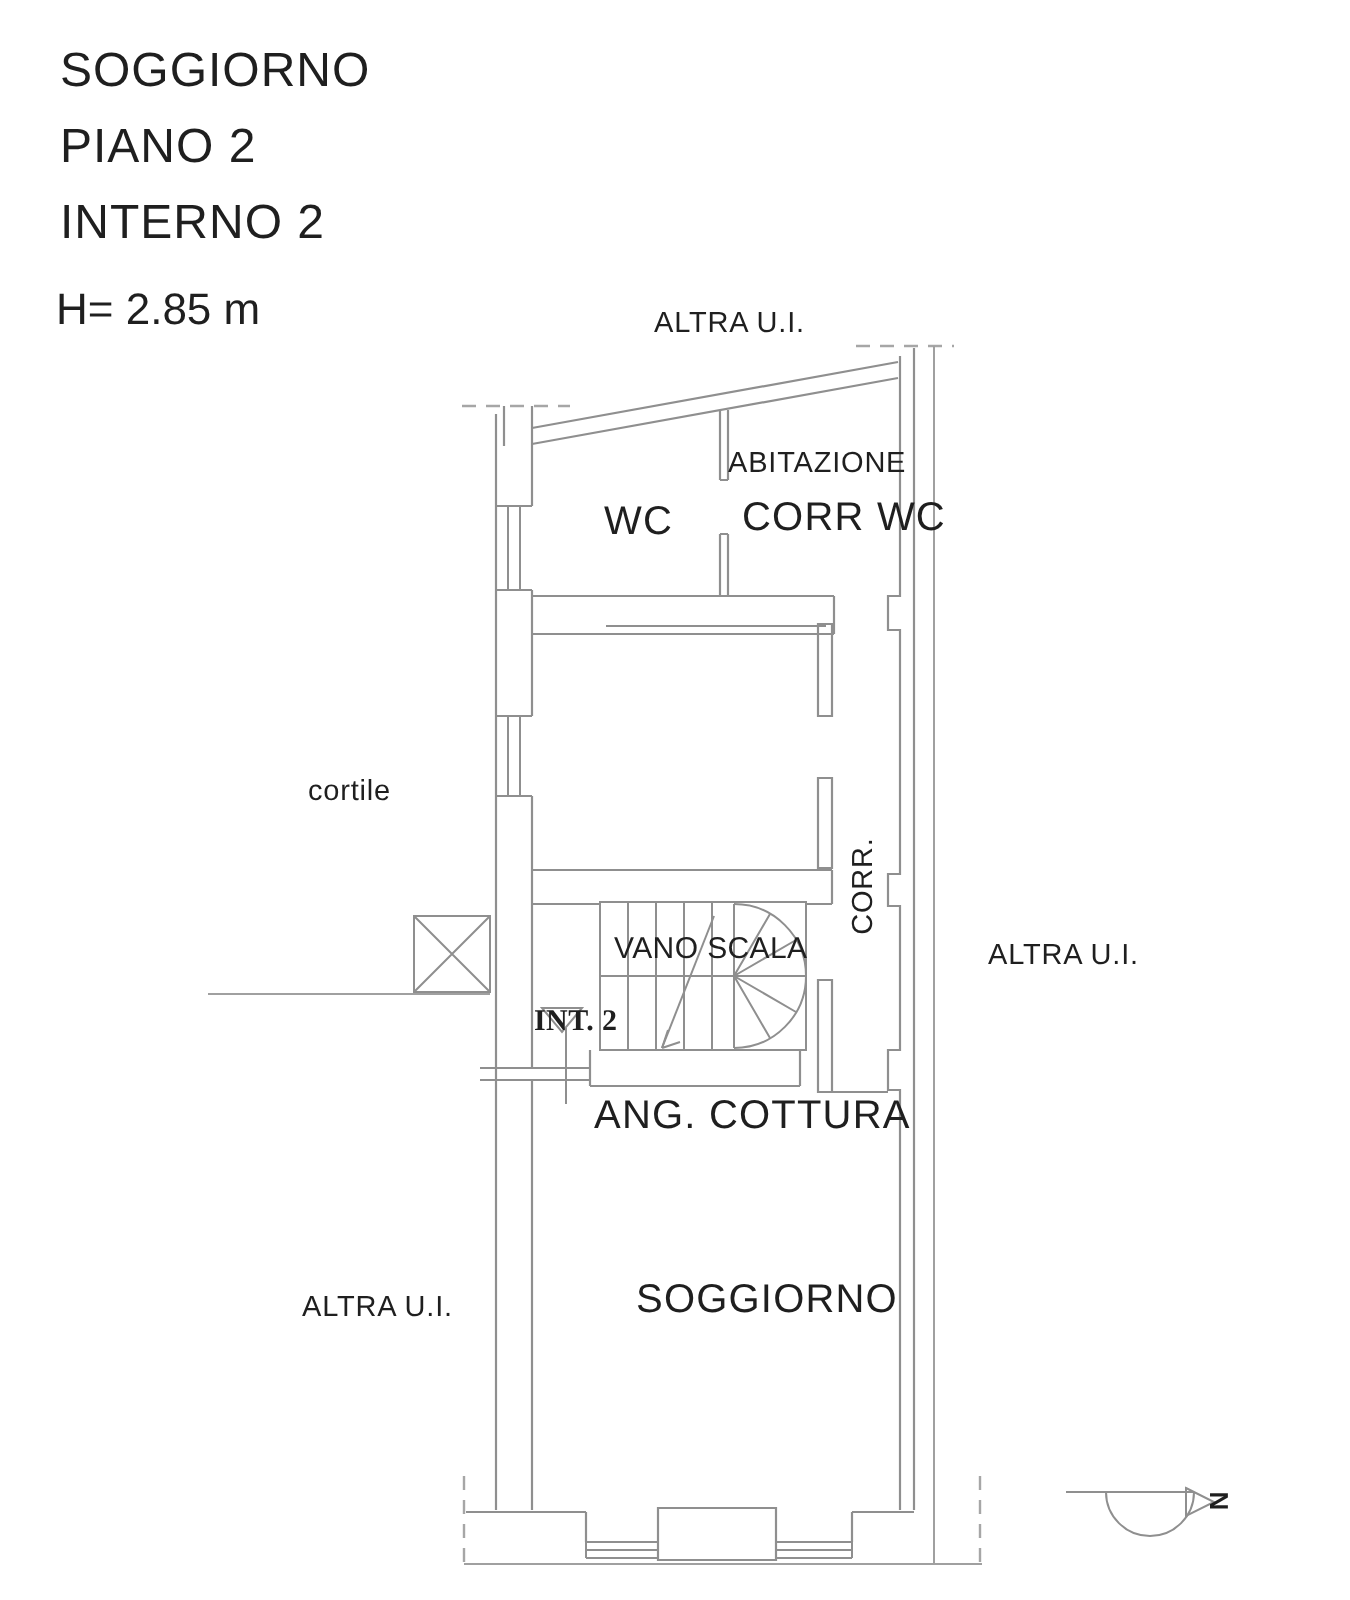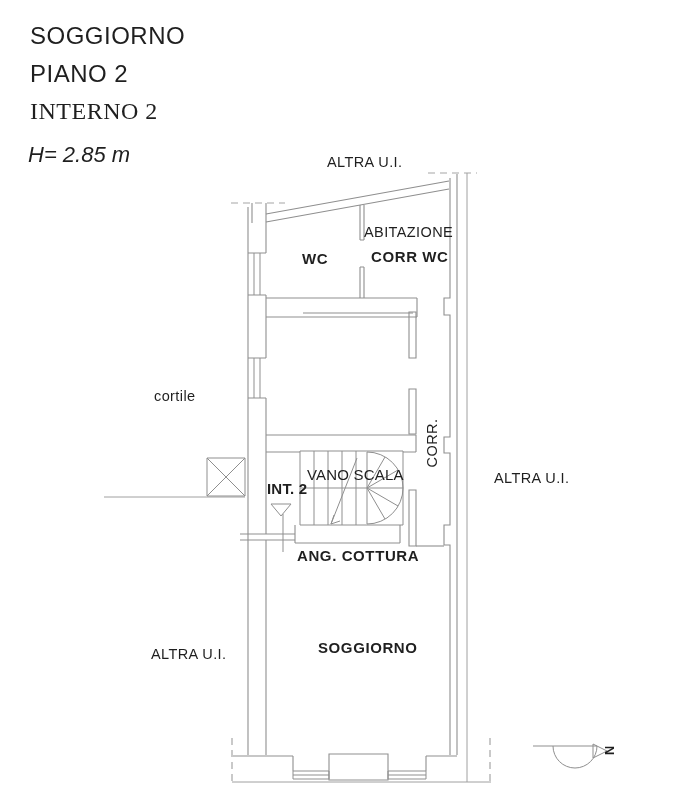--- a/index.html
+++ b/index.html
@@ -5,21 +5,21 @@
   html,body{margin:0;padding:0;}
   body{
     width:675px;height:800px;position:relative;background:#ffffff;
     font-family:"Liberation Sans", sans-serif;color:#1f1f1f;overflow:hidden;
   }
   .stage{position:absolute;inset:0;width:675px;height:800px;}
   svg{position:absolute;left:0;top:0;}
   .lbl{position:absolute;white-space:nowrap;color:#1f1f1f;}
   .title{font-size:24px;letter-spacing:0.5px;}
   .hline{font-size:22px;}
-  .room{font-size:15px;letter-spacing:0.6px;font-weight:bold;}
+  .room{font-size:20px;letter-spacing:0.6px;}
   .ctx{font-size:14.5px;letter-spacing:0.4px;}
   .small{font-size:15px;letter-spacing:0.2px;}
   .bold{font-weight:700;}
   .rot-ccw{transform:rotate(-90deg);transform-origin:center center;text-align:center;}
   .rot-cw{transform:rotate(90deg);transform-origin:center center;}
 </style>
 </head>
 <body>
 
 <div class="stage">
@@ -112,28 +112,28 @@
 
     <g stroke="#8f8f8f" stroke-width="1" fill="none">
       <path d="M533,746 H597"></path>
       <path d="M553,746 A22,22 0 0 0 597,746"></path>
       <path d="M593,744 L607,751 L593,758 Z"></path>
     </g>
   </svg>
 
   <div class="lbl title" style="left:30px;top:22px;">SOGGIORNO</div>
   <div class="lbl title" style="left:30px;top:60px;">PIANO 2</div>
-  <div class="lbl title" style="left:30px;top:98px;font-family:Liberation Serif, serif;">INTERNO 2</div>
-  <div class="lbl hline" style="left:28px;top:142px;font-style:italic;">H= 2.85 m</div>
+  <div class="lbl title" style="left:30px;top:98px;">INTERNO 2</div>
+  <div class="lbl hline" style="left:28px;top:142px;">H= 2.85 m</div>
 
   <div class="lbl ctx" style="left:327px;top:154px;">ALTRA U.I.</div>
   <div class="lbl ctx" style="left:494px;top:470px;">ALTRA U.I.</div>
   <div class="lbl ctx" style="left:151px;top:646px;">ALTRA U.I.</div>
   <div class="lbl ctx" style="left:154px;top:388px;text-align:right;">cortile</div>
-  <div class="lbl small bold" style="left:267px;top:480px;">INT. 2</div>
+  <div class="lbl small bold" style="left:267px;top:503px;font-family:Liberation Serif, serif;">INT. 2</div>
 
   <div class="lbl room" style="left:302px;top:250px;">WC</div>
   <div class="lbl room" style="left:371px;top:248px;">CORR WC</div>
   <div class="lbl ctx" style="left:364px;top:224px;">ABITAZIONE</div>
   <div class="lbl small" style="left:307px;top:466px;">VANO SCALA</div>
   <div class="lbl room" style="left:297px;top:547px;">ANG. COTTURA</div>
   <div class="lbl room" style="left:318px;top:639px;">SOGGIORNO</div>
   <div class="lbl ctx rot-ccw" style="left:402px;top:435px;width:60px;height:16px;">CORR.</div>
 
   <div class="lbl rot-cw bold" style="left:605px;top:743px;font-size:13px;">N</div>

